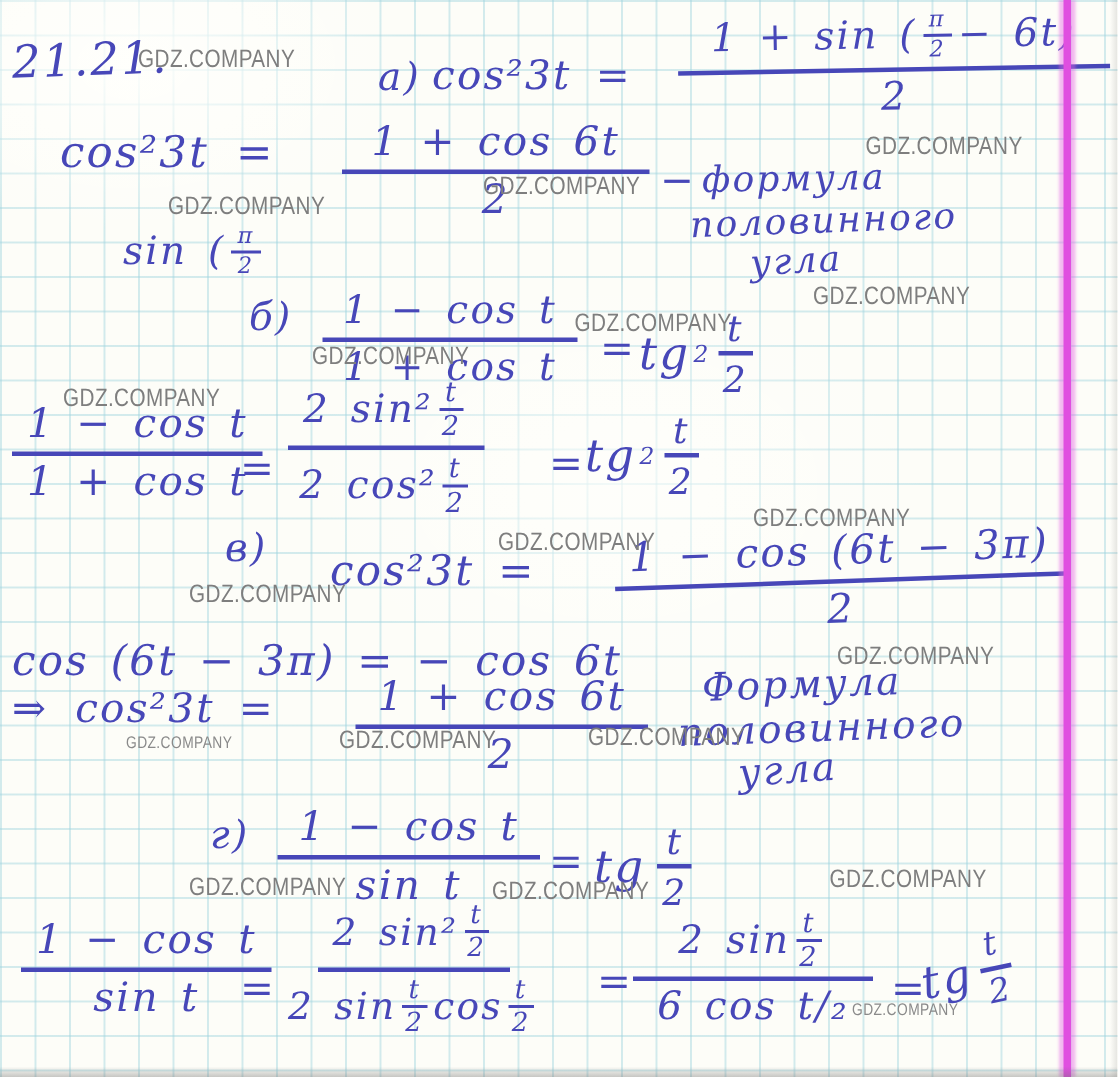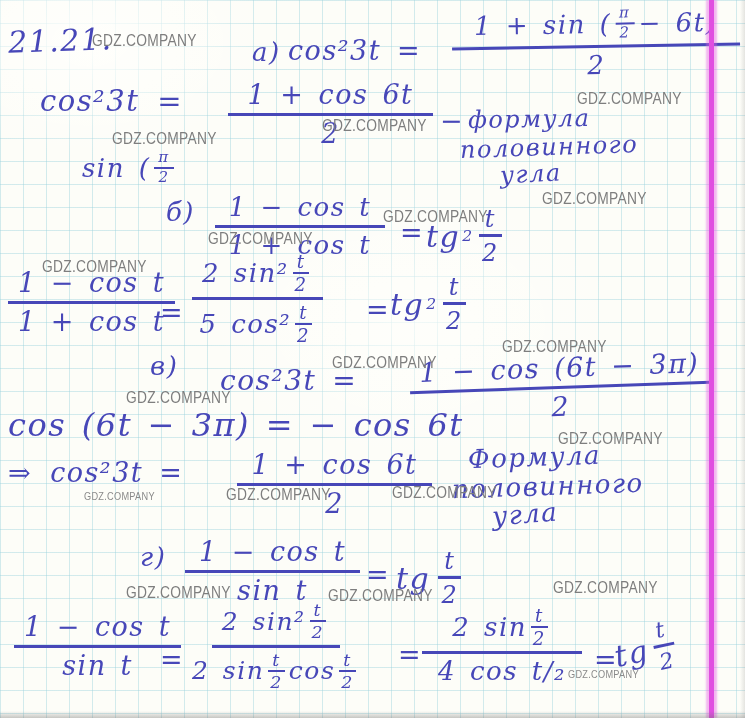--- a/index.html
+++ b/index.html
@@ -120,21 +120,21 @@
       <span class="row">
         <span>2 sin²</span>
         <span class="mfrac" style="font-size:.7em;">
             <span class="mn">t</span>
             <span class="md">2</span>
           </span>
       </span>
     </span>
     <span class="fden">
       <span class="row">
-        <span>5 cos²</span>
+        <span>2 cos²</span>
         <span class="mfrac" style="font-size:.7em;">
             <span class="mn">t</span>
             <span class="md">2</span>
           </span>
       </span>
     </span>
   </div>
   <div class="ink" style="left:366px;top:295px;font-size:27px;">=</div>
   <div class="ink row" style="left:390px;top:274px;font-size:30px;">
     <span>tg</span>
@@ -148,21 +148,21 @@
   <div class="ink" style="left:150px;top:352px;font-size:26px;">в)</div>
   <div class="ink row" style="left:220px;top:366px;font-size:28px;">
     <span>cos²3t</span>
     <span style="margin-left:16px;">=</span>
   </div>
   <div class="ink frac" style="left:410px;top:353px;font-size:27px;transform:rotate(-2deg);">
     <span class="fnum" style="min-width:272px;">1 − cos (6t − 3π)</span>
     <span class="fden">2</span>
   </div>
 
-  <div class="ink" style="left:8px;top:408px;font-size:32px;">cos (6t − 3π) = − cos 6t</div>
+  <div class="ink" style="left:8px;top:426px;font-size:28px;">cos (6t − 3π) = − cos 6t</div>
 
   <div class="ink row" style="left:8px;top:458px;font-size:27px;">
     <span>⇒</span>
     <span style="margin-left:18px;">cos²3t</span>
     <span style="margin-left:16px;">=</span>
   </div>
   <div class="ink frac" style="left:237px;top:450px;font-size:27px;">
     <span class="fnum" style="min-width:175px;">1 + cos 6t</span>
     <span class="fden">2</span>
   </div>
@@ -220,21 +220,21 @@
   <div class="ink frac" style="left:422px;top:606px;font-size:26px;">
     <span class="fnum" style="min-width:140px;">
       <span class="row">
         <span>2 sin</span>
         <span class="mfrac" style="font-size:.7em;">
             <span class="mn">t</span>
             <span class="md">2</span>
           </span>
       </span>
     </span>
-    <span class="fden">4 cos t∕₂</span>
+    <span class="fden">6 cos t∕₂</span>
   </div>
   <div class="ink" style="left:594px;top:645px;font-size:27px;">=</div>
   <div class="ink row" style="left:614px;top:622px;font-size:30px;transform:rotate(-12deg);">
     <span>tg</span>
     <span class="frac" style="font-size:22px;margin-left:6px;">
       <span class="fnum" style="padding:0 5px 2px;">t</span>
       <span class="fden">2</span>
     </span>
   </div>
 

